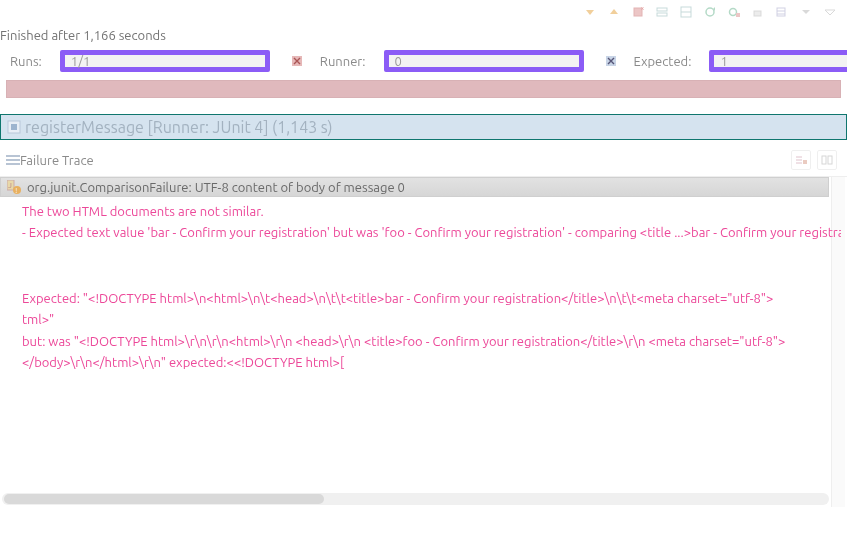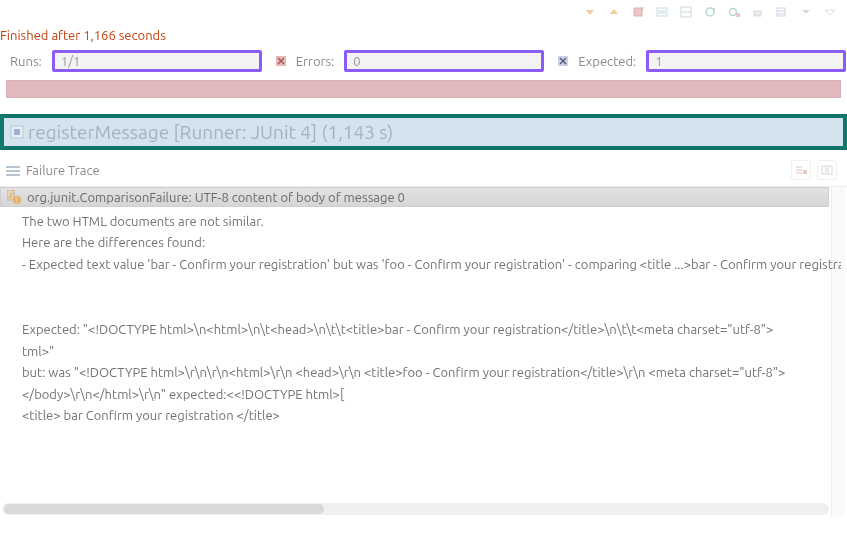--- a/index.html
+++ b/index.html
@@ -25,35 +25,35 @@
     width: 18px;
     height: 18px;
     display: flex;
     align-items: center;
     justify-content: center;
     cursor: pointer;
     opacity: 0.55;
   }
   .status-line {
     padding: 4px 0 8px 0;
-    color: #c2410c;
+    color: #737373;
   }
   .counters {
     display: flex;
     align-items: center;
-    gap: 4px;
+    gap: 12px;
     padding: 0 0 6px 0;
     font-size: 13px;
     color: #8a8a8a;
   }
   .counters .label { padding: 0 6px 0 10px; }
   .counters .label:first-child { padding-left: 10px; }
   .counters .field {
     background: #f3f3f3;
-    border: 3px solid #8b5cf6;
+    border: 5px solid #8b5cf6;
     border-radius: 2px;
     padding: 2px 6px;
     color: #9a9a9a;
     min-width: 180px;
     height: 22px;
     display: flex;
     align-items: center;
   }
   .counters .runs-field { min-width: 210px; }
   .counters .errors-field { min-width: 200px; }
@@ -65,36 +65,36 @@
   }
   .progressbar {
     height: 18px;
     background: #e0b9bd;
     margin: 2px 6px 0 6px;
     border: 1px solid #d8b1b5;
   }
   .test-row {
     margin-top: 16px;
     background: #d5e3ef;
-    border: 4px solid #0f766e;
+    border: 1px solid #0f766e;
     padding: 3px 6px;
     color: #a3b2c0;
     display: flex;
     align-items: center;
     gap: 4px;
-    font-size: 19px;
+    font-size: 16px;
   }
   .section-header {
     display: flex;
     align-items: center;
     justify-content: space-between;
     padding: 10px 6px 6px 6px;
     color: #8a8a8a;
   }
-  .section-header .left { display: flex; align-items: flex-end; gap: 6px; }
+  .section-header .left { display: flex; align-items: center; }
   .section-header .right { display: flex; align-items: center; gap: 6px; padding-right: 4px;}
   .section-header .right .ft-btn {
     width: 20px; height: 20px;
     border: 1px solid #e5e5e5;
     border-radius: 2px;
     display: flex; align-items: center; justify-content: center;
     opacity: 0.6;
   }
   .trace-area {
     position: relative;
@@ -105,21 +105,21 @@
     border: 1px solid #cfcfcf;
     padding: 2px 6px;
     color: #6a6a6a;
     display: flex;
     align-items: center;
     gap: 6px;
     margin-right: 18px;
   }
   .trace-body {
     padding: 4px 6px 4px 22px;
-    color: #737373;
+    color: #ec4899;
     line-height: 1.65;
     white-space: nowrap;
     overflow: hidden;
     position: relative;
     height: 310px;
   }
   .trace-line { white-space: nowrap; overflow: hidden; }
   .gap { height: 22px; }
   .inline-icon {
     position: absolute;
@@ -228,21 +228,21 @@
 <div class="counters">
   <span class="label">Runs:</span>
   <div class="field runs-field">1/1</div>
 
   <span class="mini-icon" style="margin-left:10px">
     <svg width="10" height="10" viewBox="0 0 10 10">
         <rect width="10" height="10" fill="#e6b8b8"></rect>
         <path d="M2 2 L8 8 M8 2 L2 8" stroke="#a55" stroke-width="1.4"></path>
       </svg>
   </span>
-  <span class="label" style="padding-left:2px">Errors:</span>
+  <span class="label" style="padding-left:2px">Runner:</span>
   <div class="field errors-field">0</div>
 
   <span class="mini-icon" style="margin-left:10px">
     <svg width="10" height="10" viewBox="0 0 10 10">
         <rect width="10" height="10" fill="#c8d4e6"></rect>
         <path d="M2 2 L8 8 M8 2 L2 8" stroke="#557" stroke-width="1.4"></path>
       </svg>
   </span>
   <span class="label" style="padding-left:2px">Expected:</span>
   <div class="field failures-field">1</div>
@@ -299,27 +299,25 @@
           <text x="8.3" y="12.5" font-size="6.5" fill="#fff">!</text>
         </svg>
     </span>
     <span>org.junit.ComparisonFailure: UTF-8 content of body of message 0</span>
   </div>
 
   <div class="vscroll"></div>
 
   <div class="trace-body">
     <div class="trace-line">The two HTML documents are not similar.</div>
-    <div class="trace-line">Here are the differences found:</div>
     <div class="trace-line"> - Expected text value 'bar - Confirm your registration' but was 'foo - Confirm your registration' - comparing &lt;title ...&gt;bar - Confirm your registration&lt;/title&gt; at /html[1]/head[1]/title[1]/text()[1]</div>
     <div class="gap"></div>
     <div class="gap"></div>
     <div class="trace-line">Expected: "&lt;!DOCTYPE html&gt;\n&lt;html&gt;\n\t&lt;head&gt;\n\t\t&lt;title&gt;bar - Confirm your registration&lt;/title&gt;\n\t\t&lt;meta charset="utf-8"&gt;</div>
     <div class="trace-line">tml&gt;"</div>
     <div class="trace-line">    but: was "&lt;!DOCTYPE html&gt;\r\n\r\n&lt;html&gt;\r\n &lt;head&gt;\r\n  &lt;title&gt;foo - Confirm your registration&lt;/title&gt;\r\n  &lt;meta charset="utf-8"&gt;</div>
     <div class="trace-line"> &lt;/body&gt;\r\n&lt;/html&gt;\r\n" expected:&lt;&lt;!DOCTYPE html&gt;[</div>
-    <div class="trace-line">  &lt;title&gt; bar   Confirm your registration &lt;/title&gt;</div>
   </div>
 
   <div class="hscroll">
     <div class="hscroll-thumb"></div>
   </div>
 </div>
 
 </body></html>

